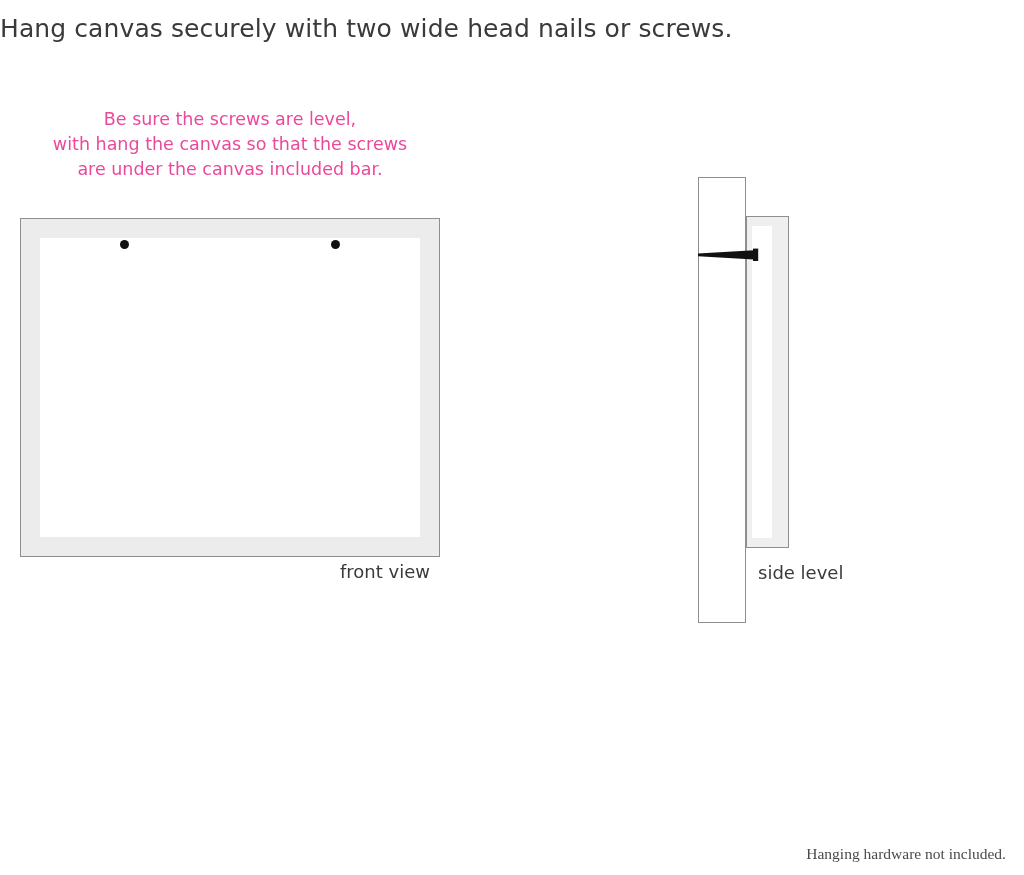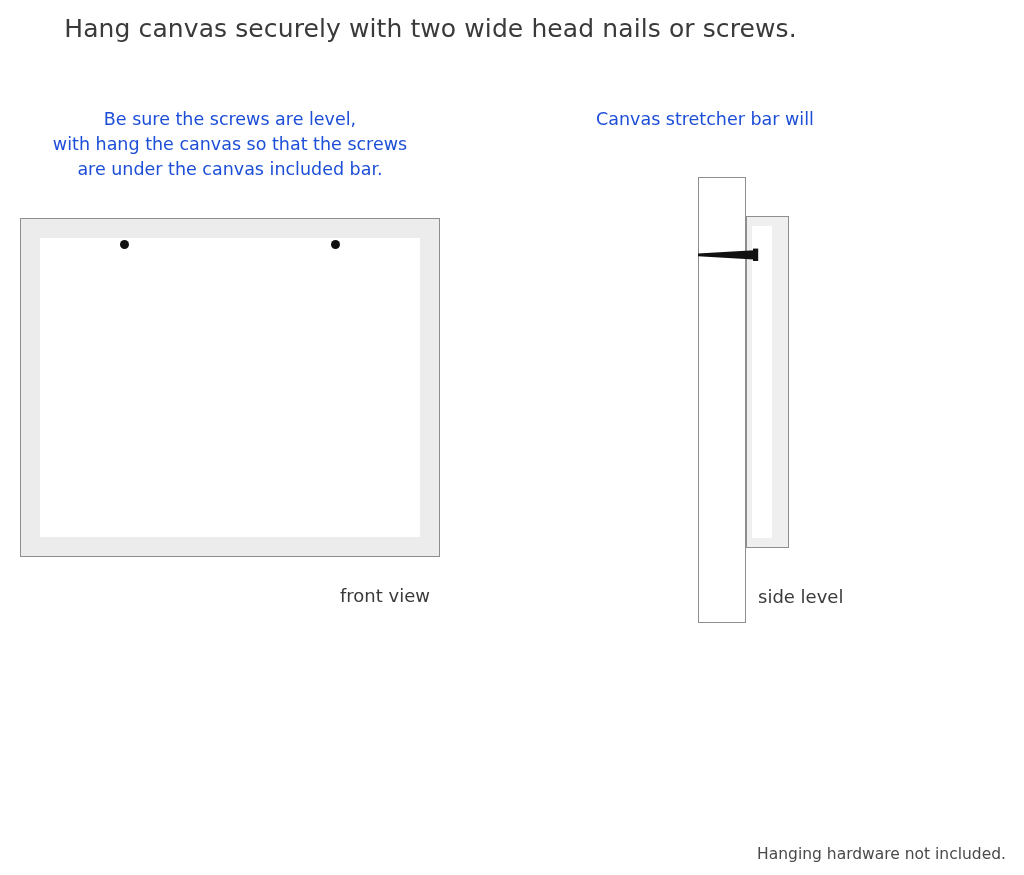--- a/index.html
+++ b/index.html
@@ -18,53 +18,51 @@
     -webkit-font-smoothing: antialiased;
   }
 
   .abs { position: absolute; }
 
   
   #title {
     left: 0;
     top: 14px;
     width: 861px;
-    text-align: center;
     font-size: 25px;
     font-weight: 400;
     letter-spacing: 0.1px;
     color: #3a3a3a;
     white-space: nowrap;
   }
 
   
   .caption {
     font-size: 17.5px;
     line-height: 25px;
-    color: #1d4ed8;
+    color: #ec4899;
     text-align: center;
   }
   #caption-front {
     left: 20px;
     top: 107px;
     width: 420px;
   }
   #caption-side {
     left: 575px;
     top: 107px;
     width: 260px;
   }
   .caption .line { display: block; white-space: nowrap; }
 
   
   .view-label {
     font-size: 18px;
     color: #3a3a3a;
     white-space: nowrap;
-    margin-top: 24px;
   }
   #label-front { left: 340px; top: 561px; }
   #label-side  { left: 758px; top: 562px; }
 
   
   #front-view {
     left: 20px;
     top: 218px;
     width: 420px;
     height: 339px;
@@ -140,36 +138,36 @@
   }
 
   
   #footer {
     right: 18px;
     bottom: 10px;
     text-align: left;
     font-size: 15.5px;
     line-height: 22px;
     color: #4a4a4a;
+    font-family: Liberation Serif, serif;
   }
   #footer .line { display: block; white-space: nowrap; }
 </style>
 </head>
 <body>
 
 <div class="abs" id="title">Hang canvas securely with two wide head nails or screws.</div>
 
 <div class="abs caption" id="caption-front">
   <span class="line">Be sure the screws are level,</span>
   <span class="line">with hang the canvas so that the screws</span>
   <span class="line">are under the canvas included bar.</span>
 </div>
 
 <div class="abs caption" id="caption-side">
-  <span class="line">Canvas stretcher bar will</span>
 </div>
 
 <div class="abs" id="front-view">
   <div id="front-frame"></div>
   <div id="front-inner"></div>
   <div class="screw-dot" id="screw-dot-left"></div>
   <div class="screw-dot" id="screw-dot-right"></div>
 </div>
 
 <div class="abs view-label" id="label-front">front view</div>

